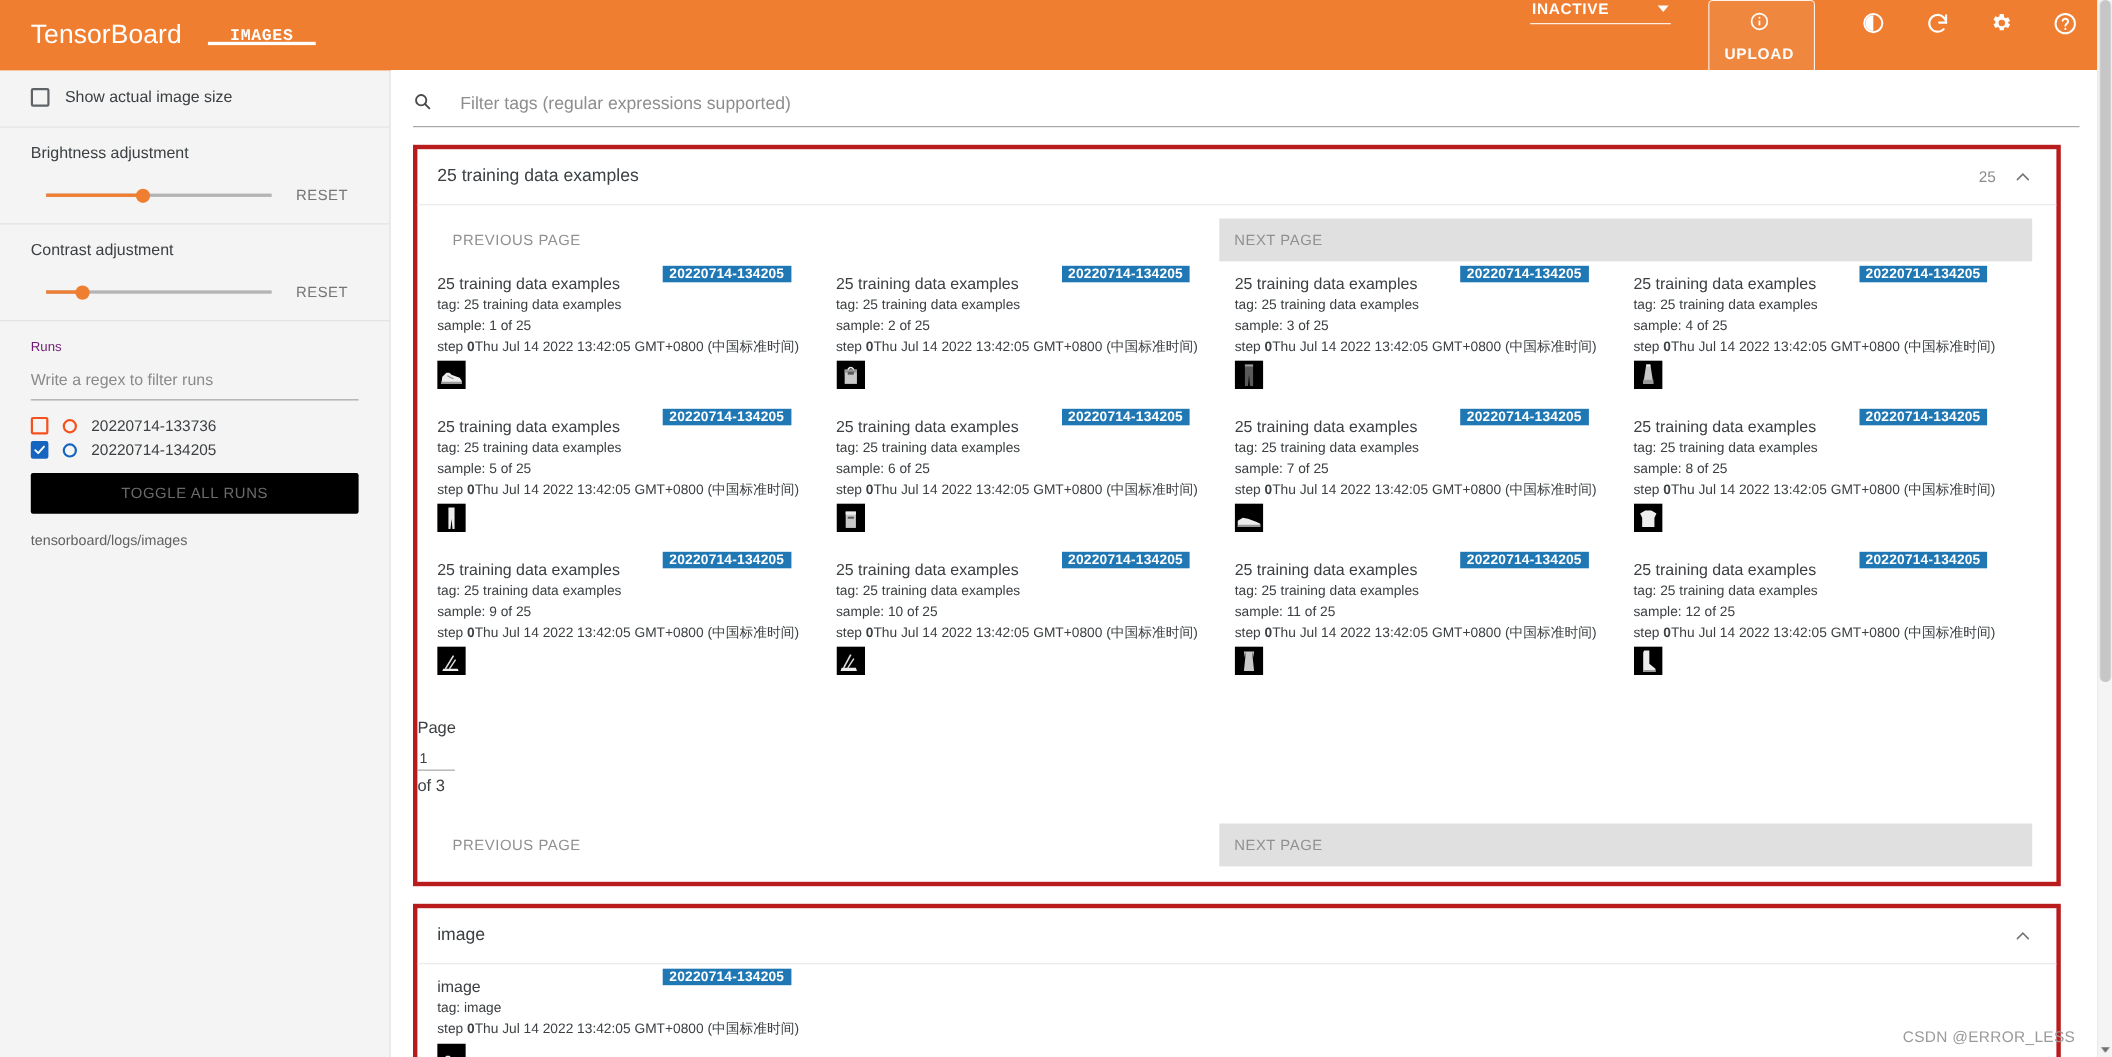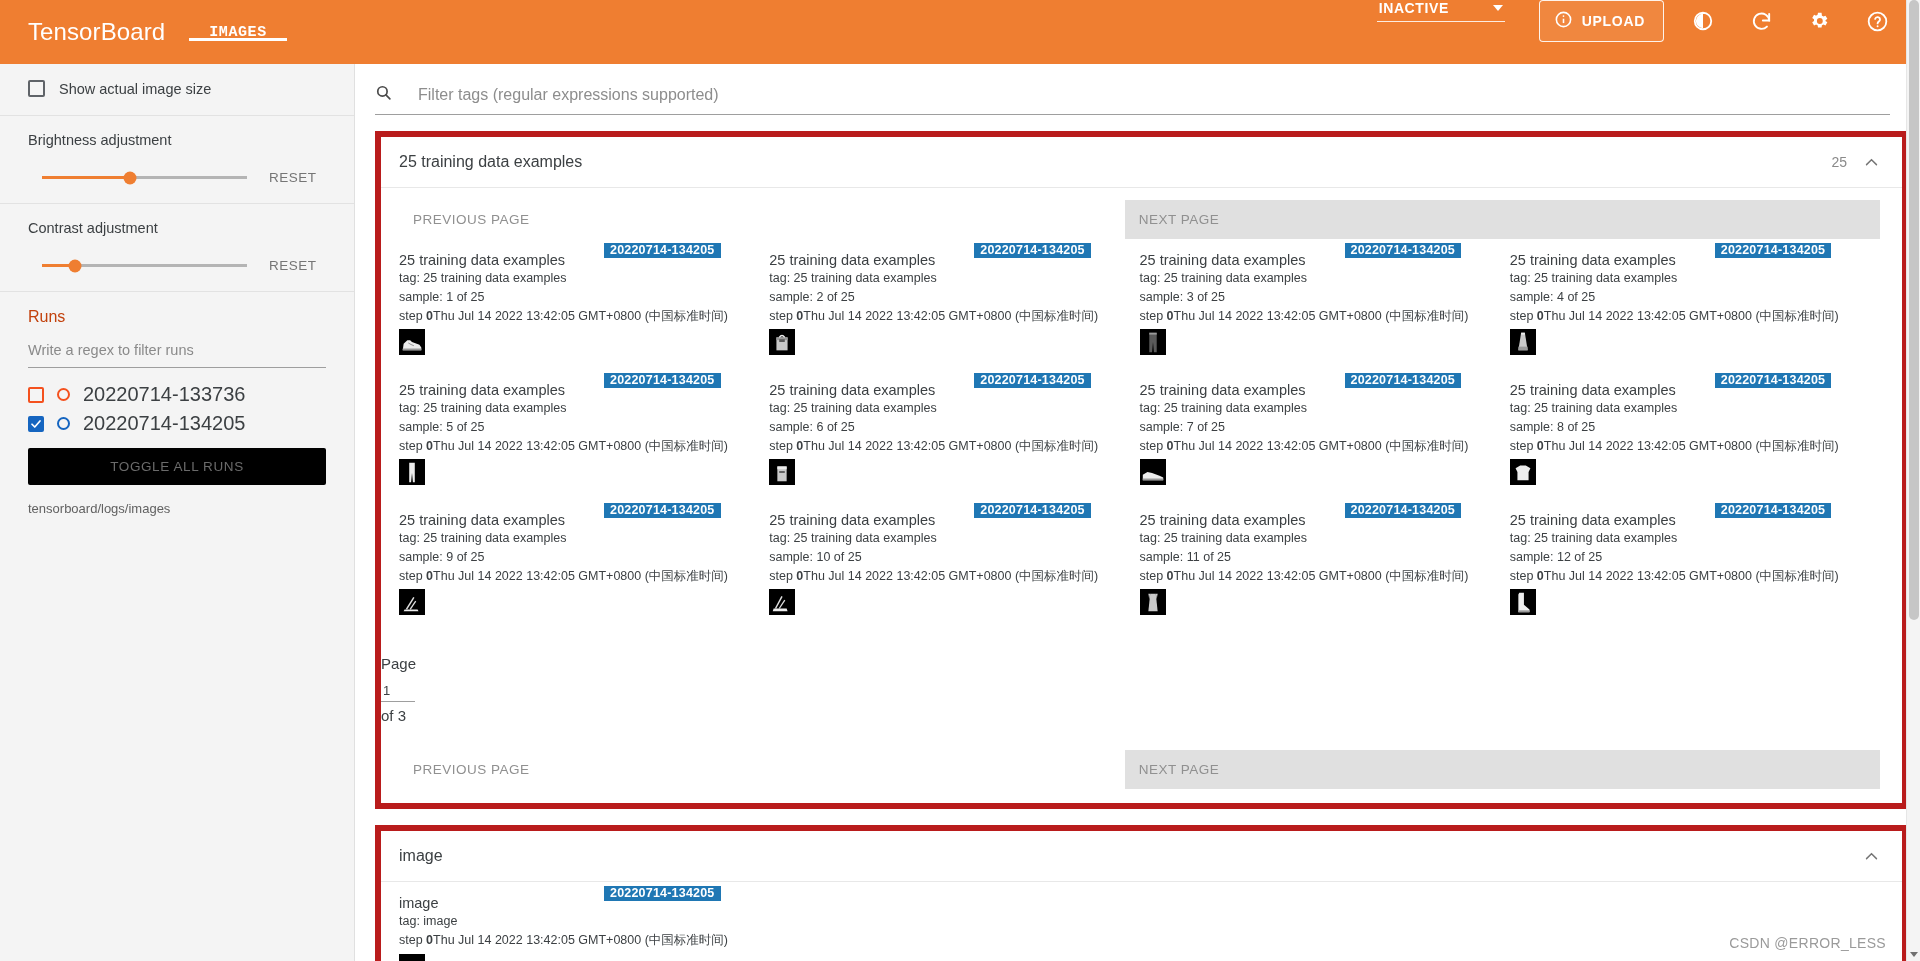--- a/index.html
+++ b/index.html
@@ -68,21 +68,22 @@
     border-top: 6px solid #fff;
   }
   .uploadbtn {
     display: flex; align-items: center; gap: 9px;
     border: 1px solid rgba(255,255,255,.9);
     border-radius: 4px;
     padding: 9px 18px 9px 14px;
     font-size: 14px; font-weight: 700; letter-spacing: .7px;
     background: rgba(255,255,255,.07);
     cursor: pointer;
-    margin-right: 2px;
+    margin-right: 16px;
+    flex-direction: column;
   }
   .iconbtn {
     width: 42px; height: 42px;
     display: flex; align-items: center; justify-content: center;
     border-radius: 50%;
     cursor: pointer;
   }
 
   
   .body { display: flex; height: calc(961px - 64px); }
@@ -113,42 +114,42 @@
   .slider .knob {
     position: absolute; top: 50%; transform: translate(-50%,-50%);
     width: 13px; height: 13px; border-radius: 50%; background: #EF7E31;
     cursor: pointer;
   }
   .resetbtn {
     font-size: 13.5px; letter-spacing: .5px; color: #757575;
     cursor: pointer; white-space: nowrap;
   }
 
-  .runsheader { font-size: 16px; color: #c2410c; margin-bottom: 14px; }
+  .runsheader { font-size: 12px; color: #701a75; margin-bottom: 14px; }
   .regexinput {
     width: 100%;
     border: none; outline: none; background: transparent;
     border-bottom: 1px solid #9e9e9e;
     font-family: "Liberation Sans", sans-serif;
     font-size: 14.5px; color: #3c4043;
     padding: 2px 0 9px 0;
     margin-bottom: 12px;
   }
   .regexinput::placeholder { color: #8a8a8a; }
   .runrow { display: flex; align-items: center; gap: 13px; padding: 3px 0; cursor: pointer; }
   .runcb { width: 16px; height: 16px; border-radius: 2px; flex: 0 0 16px; }
   .runcb.off { border: 2px solid #F4511E; background: transparent; }
   .runcb.on {
     background: #1565C0; border: 2px solid #1565C0;
     display: flex; align-items: center; justify-content: center;
   }
   .runcb.on svg { display: block; }
   .runcircle { width: 13px; height: 13px; border-radius: 50%; border: 2px solid #F4511E; flex: 0 0 13px; }
   .runcircle.blue { border-color: #1565C0; }
-  .runname { font-size: 20px; color: #3c4043; }
+  .runname { font-size: 14px; color: #3c4043; }
   .togglebtn {
     margin-top: 10px;
     width: 100%;
     background: #000000;
     color: #6b6b6b;
     border: none;
     font-family: "Liberation Sans", sans-serif;
     font-size: 13.5px; letter-spacing: .6px;
     padding: 11px 0;
     cursor: pointer;
@@ -171,22 +172,22 @@
   }
   .searchinput {
     border: none; outline: none; background: transparent;
     font-family: "Liberation Sans", sans-serif;
     font-size: 16px; color: #3c4043;
     flex: 1;
   }
   .searchinput::placeholder { color: #8d8d8d; }
 
   .card {
-    margin: 16px 12px 0 20px;
-    border: 6px solid #b91c1c;
+    margin: 16px 47px 0 20px;
+    border: 4px solid #b91c1c;
     background: #fff;
   }
   .cardhead {
     display: flex; align-items: center;
     padding: 16px 22px 16px 18px;
     border-bottom: 1px solid #e8e8e8;
     cursor: pointer;
   }
   .cardtitle { font-size: 16px; color: #3c4043; flex: 1; }
   .cardcount { font-size: 14px; color: #8a8a8a; margin-right: 16px; }

